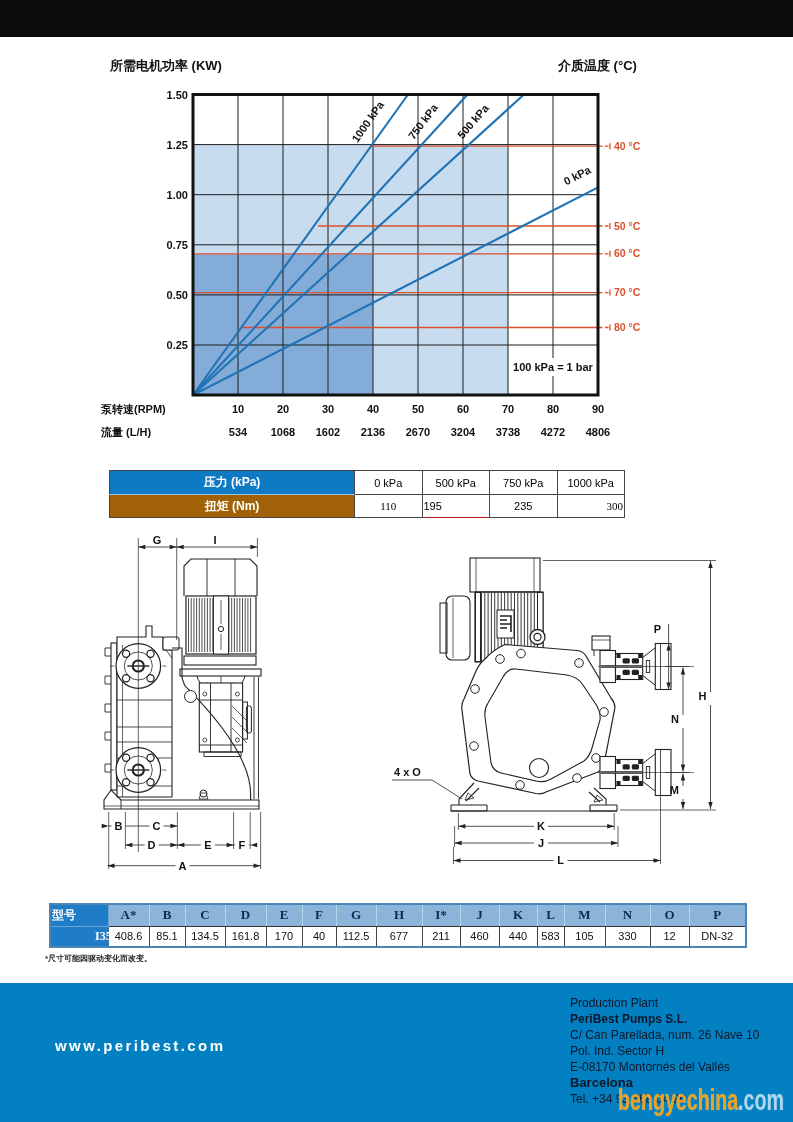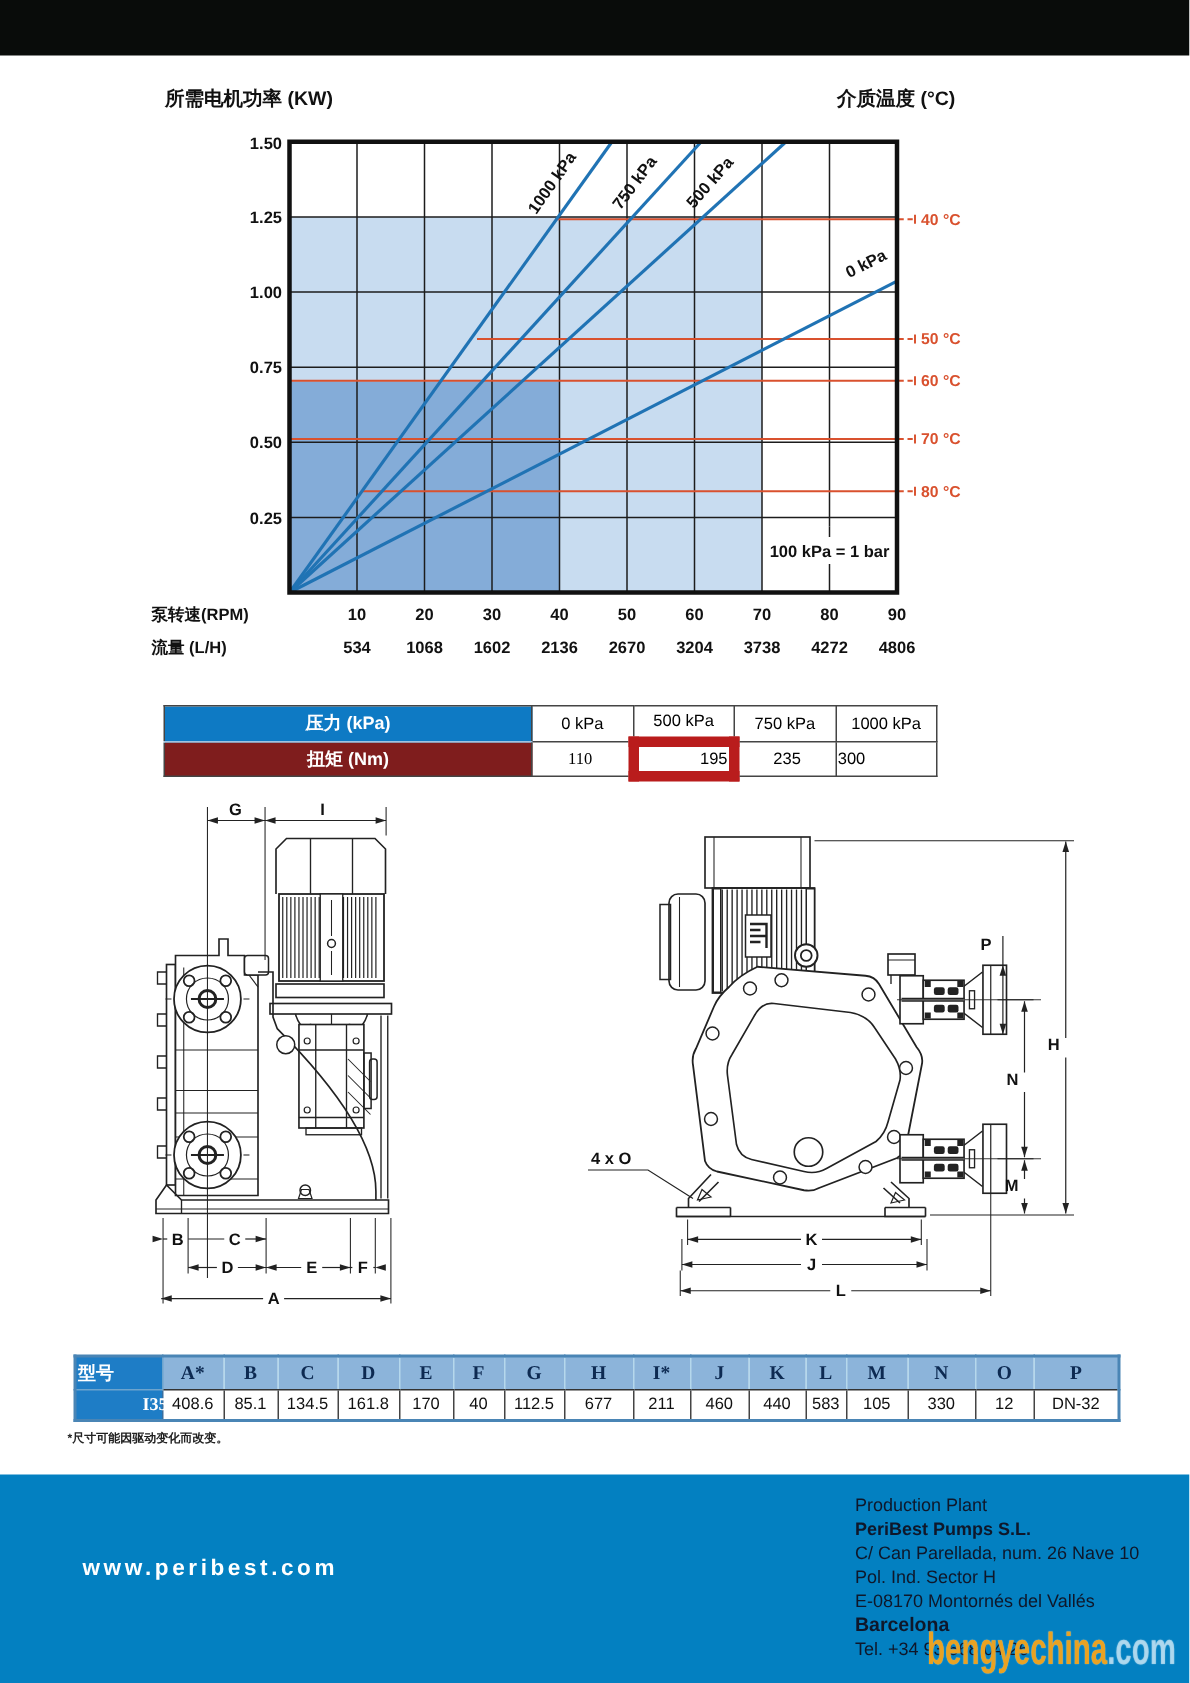--- a/index.html
+++ b/index.html
@@ -137,26 +137,26 @@
 
 <td style="width:242px;background:#0e7ac4;color:#fff;font-weight:bold;font-size:12px;text-align:center;border-bottom:1px solid #9fc4e2;">压力 (kPa)</td>
 
 <td style="border:1px solid #444;font-size:11px;text-align:center;">0 kPa</td>
 <td style="border:1px solid #444;font-size:11px;text-align:center;">500 kPa</td>
 <td style="border:1px solid #444;font-size:11px;text-align:center;">750 kPa</td>
 <td style="border:1px solid #444;font-size:11px;text-align:center;">1000 kPa</td>
 </tr>
 <tr style="height:23px;">
 
-<td style="background:#7f1d1d;color:#fff;font-weight:bold;font-size:12px;text-align:center;">扭矩 (Nm)</td>
+<td style="background:#a16207;color:#fff;font-weight:bold;font-size:12px;text-align:center;">扭矩 (Nm)</td>
 
 <td style="border:1px solid #444;font-size:11px;text-align:center;font-family:Liberation Serif, serif;">110</td>
-<td style="border:7px solid #b91c1c;font-size:11px;text-align:right;">195</td>
+<td style="border:1px solid #b91c1c;font-size:11px;text-align:left;">195</td>
 <td style="border:1px solid #444;font-size:11px;text-align:center;">235</td>
-<td style="border:1px solid #444;font-size:11px;text-align:left;">300</td>
+<td style="border:1px solid #444;font-size:11px;text-align:right;font-family:Liberation Serif, serif;">300</td>
 </tr>
 </tbody>
     </table>
 </div>
 
 <svg class="abs" style="left:0;top:530px;" width="793" height="360" viewBox="0 530 793 360">
 
 <path d="M184,596 L184,566 L191,559 L250,559 L257,566 L257,596" fill="none" stroke="#222" stroke-width="1.1"></path>
 <g stroke="#222" stroke-width="0.9">
       <line x1="207" y1="559" x2="207" y2="596"></line>

